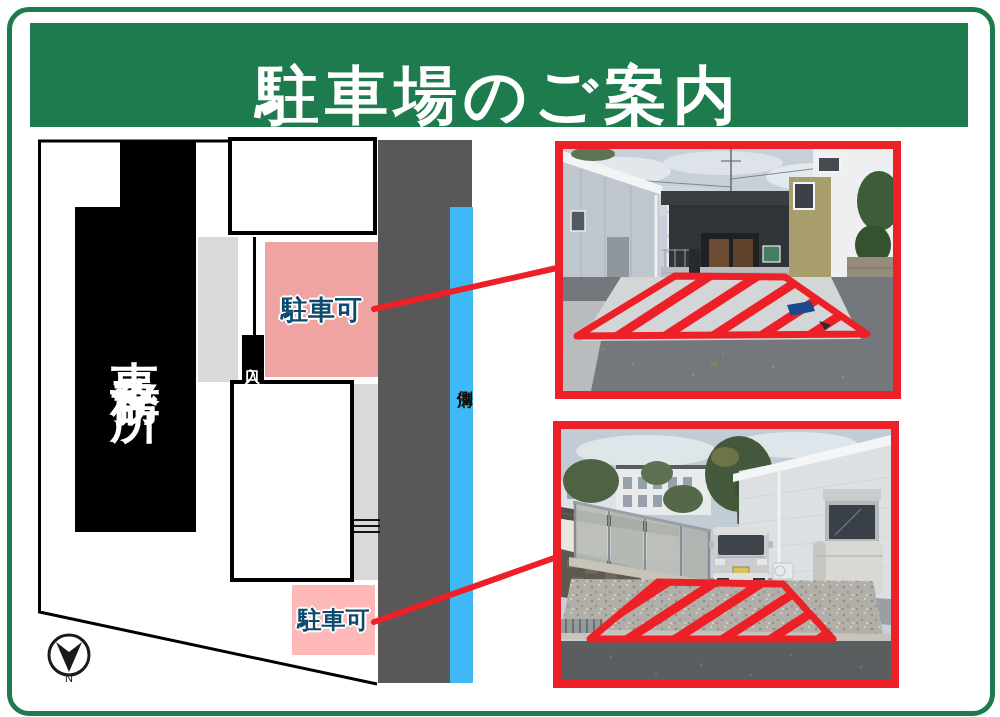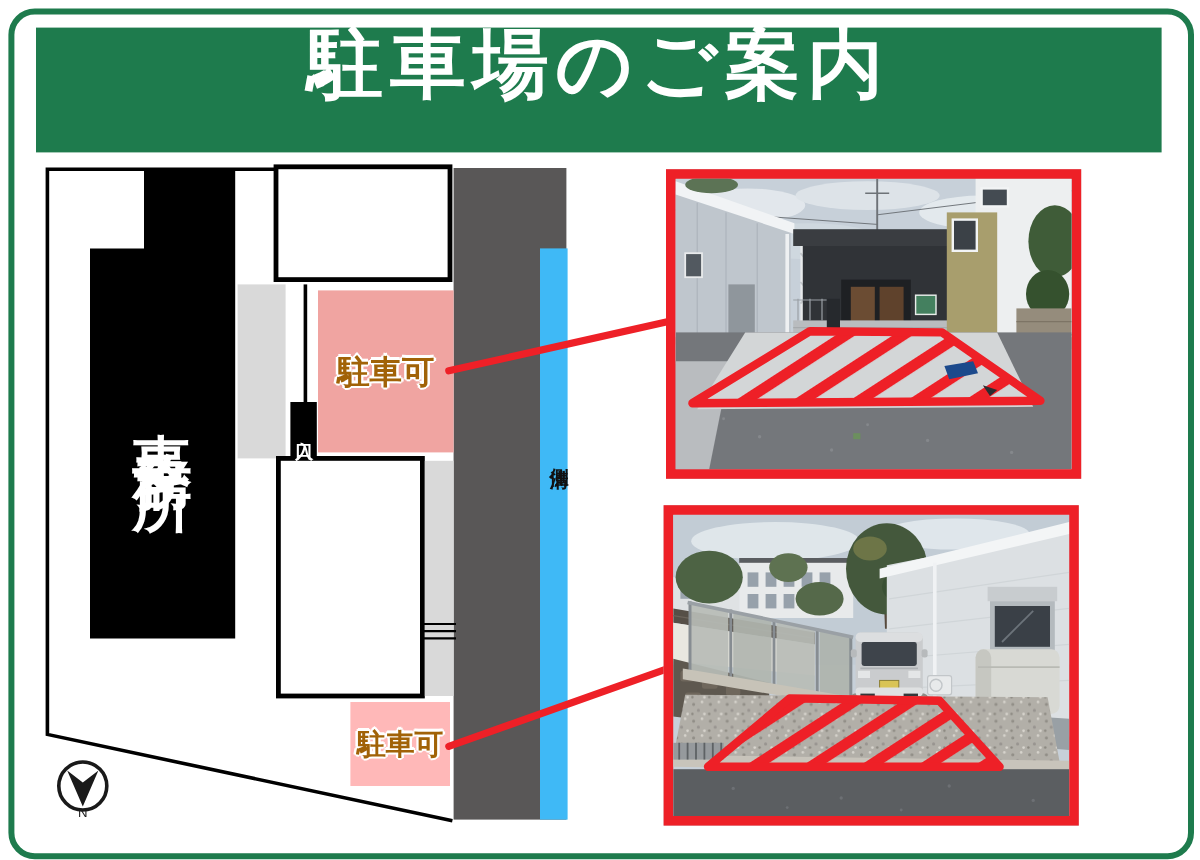--- a/index.html
+++ b/index.html
@@ -6,21 +6,21 @@
   .page{
     position:relative;width:1000px;height:717px;background:#fff;overflow:hidden;
     font-family:"Liberation Sans","DejaVu Sans",sans-serif;
   }
   .frame{
     position:absolute;left:7px;top:7px;width:978px;height:699px;
     border:5px solid #1e7b4d;border-radius:22px;pointer-events:none;z-index:6;
   }
   .header{
     position:absolute;left:30px;top:23px;width:938px;height:104px;
-    background:#1e7b4d;display:flex;align-items:flex-start;justify-content:center;z-index:2;
+    background:#1e7b4d;display:flex;align-items:flex-end;justify-content:center;z-index:2;
   }
   .header h1{
     margin:0;color:#ffffff;font-size:63px;font-weight:900;letter-spacing:6px;line-height:1;
   }
   .map-svg{position:absolute;left:0;top:0;width:1000px;height:717px;z-index:1;}
   .lbl{position:absolute;z-index:2;}
   .v{writing-mode:vertical-rl;text-orientation:upright;}
   .office-label{
     left:75px;top:240px;width:121px;height:210px;display:flex;align-items:center;justify-content:center;
     color:#fff;font-size:50px;font-weight:900;letter-spacing:16px;line-height:1;
@@ -28,21 +28,21 @@
   .entrance-label{
     left:242px;top:336px;width:22px;height:46px;display:flex;align-items:center;justify-content:center;
     color:#fff;font-size:15px;font-weight:700;letter-spacing:3px;line-height:1;
   }
   .gutter-label{
     left:450px;top:377px;width:23px;display:flex;justify-content:center;
     color:#111;font-size:16px;font-weight:700;letter-spacing:2px;line-height:1;
   }
   .parking-label{
     display:flex;align-items:center;justify-content:center;
-    color:#a16207;font-weight:700;
+    color:#0c4a6e;font-weight:700;
     text-shadow:-2px 0 0 #fff,2px 0 0 #fff,0 -2px 0 #fff,0 2px 0 #fff,
                 -1px -1px 0 #fff,1px -1px 0 #fff,-1px 1px 0 #fff,1px 1px 0 #fff;
     border-radius:14px;
   }
   .parking-label.top{left:265px;top:242px;width:113px;height:135px;font-size:27px;}
   .parking-label.bottom{left:292px;top:585px;width:83px;height:70px;font-size:24px;}
   .compass-n{
     left:57px;top:672px;width:24px;text-align:center;color:#1a1a1a;font-size:11px;font-weight:400;
   }
   .photo{

